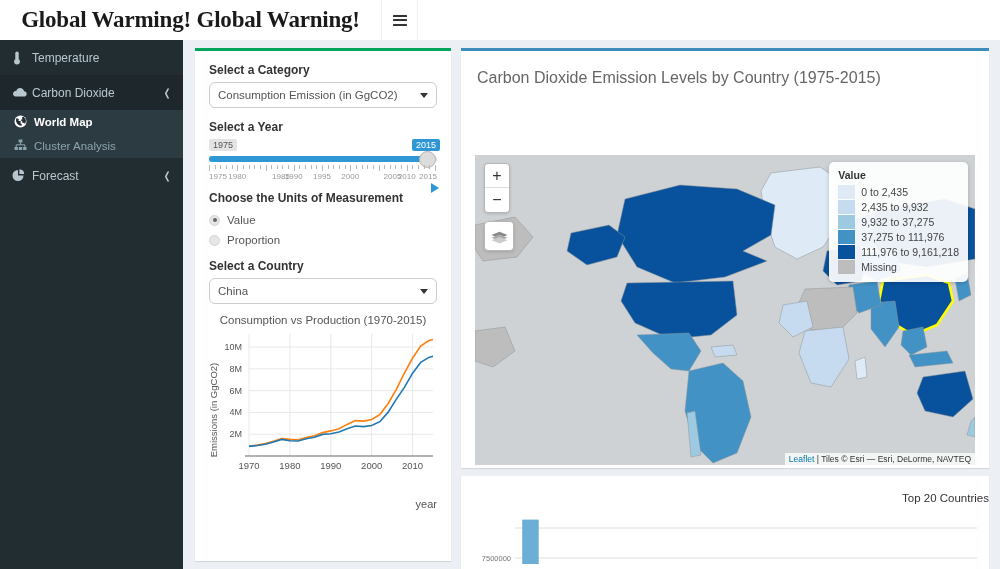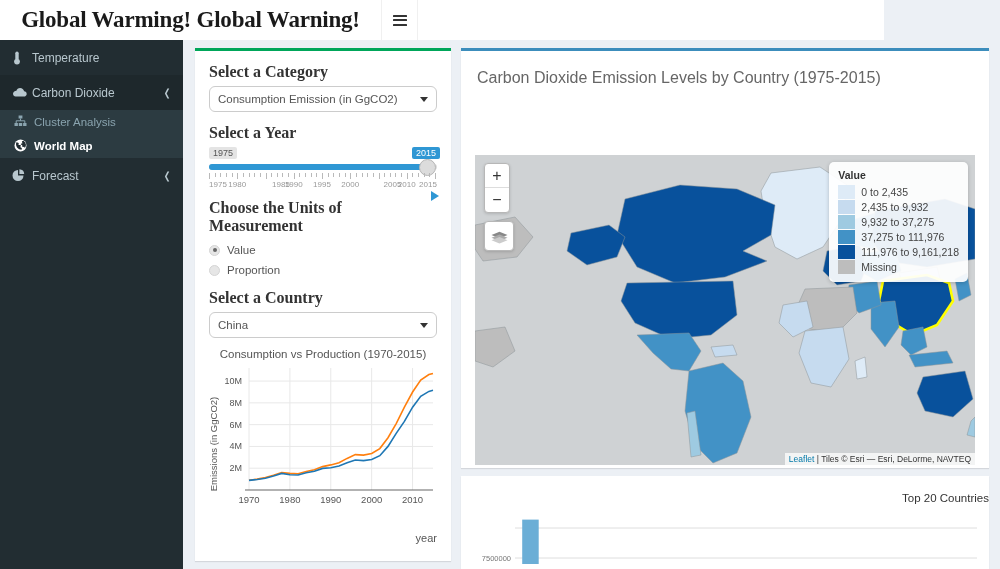--- a/index.html
+++ b/index.html
@@ -6,21 +6,21 @@
   html, body {
     width: 1000px; height: 569px;
     font-family: "Liberation Sans", sans-serif;
     background: #ecf0f5;
     overflow: hidden;
   }
 
   
   #header {
     position: absolute; top: 0; left: 0;
-    width: 884px; height: 40px;
+    width: 1000px; height: 40px;
     background: #ffffff;
     display: flex; align-items: stretch;
   }
   #brand {
     width: 382px; height: 40px;
     display: flex; align-items: center; justify-content: center;
     font-family: "Liberation Serif", serif;
     font-weight: bold;
     font-size: 23px;
     color: #1a1a1a;
@@ -88,23 +88,22 @@
   
   #panel-left {
     position: absolute; left: 12px; top: 8px;
     width: 256px; height: 513px;
     background: #ffffff;
     border-top: 3px solid #00a65a;
     box-shadow: 0 1px 1px rgba(0,0,0,0.10);
     padding: 12px 14px;
   }
   .ctl-label {
-    font-size: 16px; font-weight: bold; color: #333;
+    font-size: 12px; font-weight: bold; color: #333;
     margin-bottom: 5px;
-    font-family: Liberation Serif, serif;
   }
   .select-box {
     width: 228px; height: 26px;
     border: 1px solid #ccc; border-radius: 6px;
     background: #fff;
     display: flex; align-items: center;
     padding: 0 8px;
     font-size: 11.5px; color: #555;
     cursor: pointer;
     position: relative;
@@ -303,40 +302,40 @@
     <span class="nav-ico">
       <svg width="15" height="11" viewBox="0 0 15 11">
           <path d="M3.6 9.5h8.2c1.7 0 2.9-1.2 2.9-2.6 0-1.4-1.1-2.5-2.6-2.6C11.7 2.4 10.1 1 8.1 1 6.3 1 4.8 2.2 4.4 3.8 2.5 3.9 1 5.3 1 6.8c0 1.5 1.2 2.7 2.6 2.7z" fill="#b8c7ce"></path>
         </svg>
     </span>
     <span class="nav-label">Carbon Dioxide</span>
     <span class="nav-arrow">❮</span>
   </div>
 
   <div class="submenu">
+    <div class="sub-item selected">
+      <span class="nav-ico">
+        <svg width="13" height="13" viewBox="0 0 13 13">
+            <circle cx="6.5" cy="6.5" r="6" fill="#ffffff"></circle>
+            <path d="M2.4 3.2c1 .5 1.6.2 2.2.8.5.6-.5 1.2 0 1.8.6.6 1.6-.2 2.1.5.4.6-.6 1.3-.2 2 .3.5 1.1.3 1.3 1 .15.5-.3 1-.1 1.5A5.6 5.6 0 0 1 2.4 3.2zM9.6 1.8c-.5.5-1.5.3-1.7 1-.15.55.75.9.5 1.4-.3.6-1.5.2-1.6.9-.1.6 1 .7 1.4 1.2.35.45-.2 1.2.25 1.5.5.35 1.2-.4 1.75-.1.5.3.2 1.2.75 1.3A5.5 5.5 0 0 0 9.6 1.8z" fill="#222d32"></path>
+          </svg>
+      </span>
+      <span>World Map</span>
+    </div>
     <div class="sub-item">
       <span class="nav-ico">
         <svg width="13" height="12" viewBox="0 0 13 12">
             <rect x="4.6" y="0.5" width="3.8" height="3" fill="#8aa4af"></rect>
             <rect x="0.5" y="8" width="3.4" height="3" fill="#8aa4af"></rect>
             <rect x="4.8" y="8" width="3.4" height="3" fill="#8aa4af"></rect>
             <rect x="9.1" y="8" width="3.4" height="3" fill="#8aa4af"></rect>
             <path d="M6.5 3.5v2.3M2.2 8V5.8h8.6V8" stroke="#8aa4af" stroke-width="1" fill="none"></path>
           </svg>
       </span>
       <span>Cluster Analysis</span>
-    </div>
-    <div class="sub-item selected">
-      <span class="nav-ico">
-        <svg width="13" height="13" viewBox="0 0 13 13">
-            <circle cx="6.5" cy="6.5" r="6" fill="#ffffff"></circle>
-            <path d="M2.4 3.2c1 .5 1.6.2 2.2.8.5.6-.5 1.2 0 1.8.6.6 1.6-.2 2.1.5.4.6-.6 1.3-.2 2 .3.5 1.1.3 1.3 1 .15.5-.3 1-.1 1.5A5.6 5.6 0 0 1 2.4 3.2zM9.6 1.8c-.5.5-1.5.3-1.7 1-.15.55.75.9.5 1.4-.3.6-1.5.2-1.6.9-.1.6 1 .7 1.4 1.2.35.45-.2 1.2.25 1.5.5.35 1.2-.4 1.75-.1.5.3.2 1.2.75 1.3A5.5 5.5 0 0 0 9.6 1.8z" fill="#222d32"></path>
-          </svg>
-      </span>
-      <span>World Map</span>
     </div>
   </div>
 
   <div class="nav-item">
     <span class="nav-ico">
       <svg width="13" height="13" viewBox="0 0 13 13">
           <path d="M6 1a5.5 5.5 0 1 0 5.5 5.5H6z" fill="#b8c7ce"></path>
           <path d="M7.4 0.3v4.8h4.8A5.1 5.1 0 0 0 7.4 .3z" fill="#b8c7ce"></path>
         </svg>
     </span>

